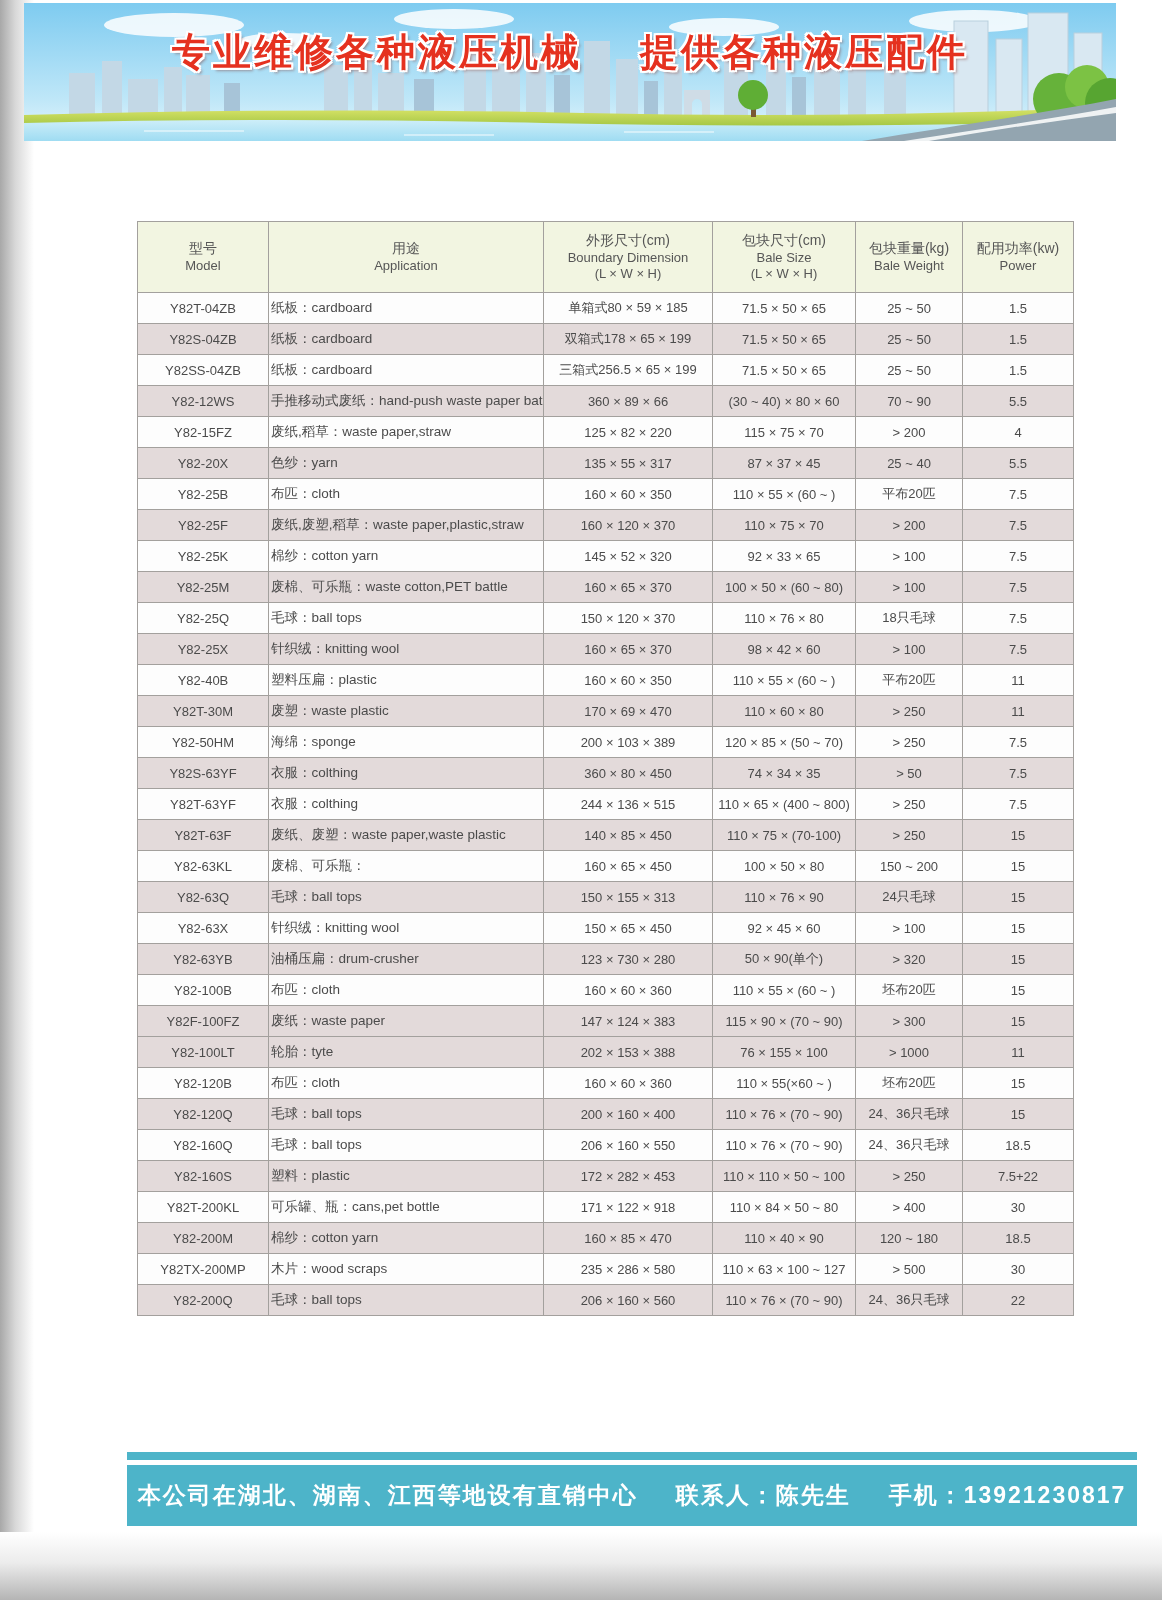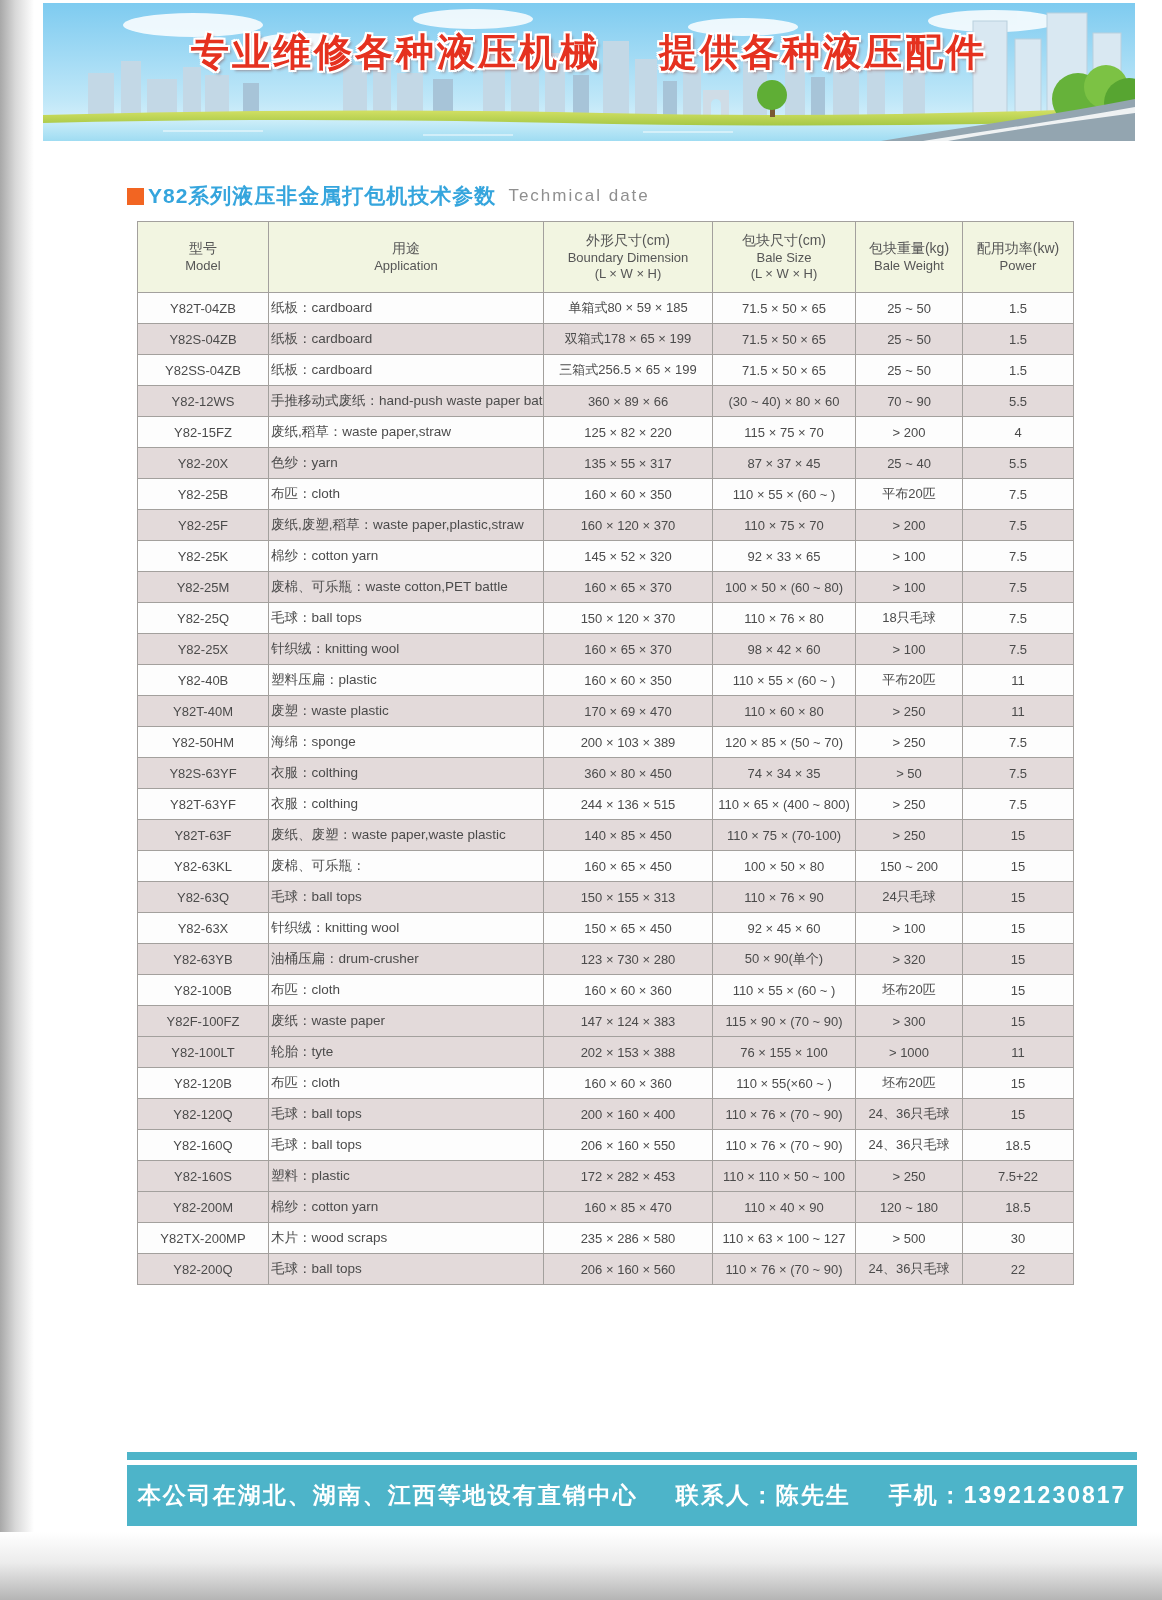--- a/index.html
+++ b/index.html
@@ -6,21 +6,21 @@
   body { background:#ffffff; font-family:"Liberation Sans","DejaVu Sans",sans-serif; }
   .page { position:relative; width:1162px; height:1600px; background:#ffffff; overflow:hidden; }
 
   
   .scan-left { position:absolute; left:0; top:0; width:34px; height:1600px;
     background:linear-gradient(to right,#a8a8a8 0%,#d8d8d8 45%,#ffffff 100%); }
   .scan-bottom { position:absolute; left:0; top:1532px; width:1162px; height:68px;
     background:linear-gradient(to bottom,#ffffff 0%,#ececec 45%,#b4b4b4 100%); }
 
   
-  .banner { position:absolute; left:43px; top:3px; width:1092px; height:138px; overflow:hidden; }
+  .banner { position:absolute; left:24px; top:3px; width:1092px; height:138px; overflow:hidden; }
   .banner svg { display:block; width:100%; height:100%; }
   .slogan { position:absolute; left:0; top:24px; width:100%; display:flex; justify-content:center; gap:58px;
     font-size:38px; font-weight:bold; letter-spacing:3px; color:#e5311f; white-space:nowrap;
     text-shadow:-2px -2px 0 #fff, 2px -2px 0 #fff, -2px 2px 0 #fff, 2px 2px 0 #fff,
                  0 -2px 0 #fff, 0 2px 0 #fff, -2px 0 0 #fff, 2px 0 0 #fff, 3px 3px 3px rgba(120,30,20,.45); }
 
   
   .section-title { position:absolute; left:127px; top:182px; display:flex; align-items:center; }
   .title-bullet { width:17px; height:17px; background:#f26522; margin-right:4px; }
   .title-zh { font-size:21px; font-weight:bold; color:#35a5dd; letter-spacing:1px; }
@@ -139,25 +139,20 @@
 
       <path d="M1092 96 C 1010 112 920 124 838 138 L 1092 138 Z" fill="#93a5b0"></path>
       <path d="M1092 104 C 1020 117 950 127 880 138 L 905 138 C 968 127 1030 118 1092 110 Z" fill="#ffffff" opacity="0.85"></path>
     </svg>
     <div class="slogan">
       <span>专业维修各种液压机械</span>
       <span>提供各种液压配件</span>
     </div>
   </div>
 
-  <div class="section-title">
-    <span class="title-bullet"></span>
-    <span class="title-zh">Y82系列液压非金属打包机技术参数</span>
-    <span class="title-en">Techmical date</span>
-  </div>
 
   <table class="spec-table">
     <colgroup>
       <col class="col-model">
         <col class="col-app">
         <col class="col-dim">
       <col class="col-bale">
         <col class="col-weight">
         <col class="col-power">
     </colgroup>
@@ -290,21 +285,21 @@
         </tr>
         <tr>
           <td>Y82-40B</td>
           <td class="app">塑料压扁：plastic</td>
           <td>160 × 60 × 350</td>
           <td>110 × 55 × (60 ~ )</td>
           <td>平布20匹</td>
           <td>11</td>
         </tr>
         <tr class="shaded">
-          <td>Y82T-40M</td>
+          <td>Y82T-30M</td>
           <td class="app">废塑：waste plastic</td>
           <td>170 × 69 × 470</td>
           <td>110 × 60 × 80</td>
           <td>&gt; 250</td>
           <td>11</td>
         </tr>
         <tr>
           <td>Y82-50HM</td>
           <td class="app">海绵：sponge</td>
           <td>200 × 103 × 389</td>
@@ -416,20 +411,28 @@
           <td>24、36只毛球</td>
           <td>18.5</td>
         </tr>
         <tr class="shaded">
           <td>Y82-160S</td>
           <td class="app">塑料：plastic</td>
           <td>172 × 282 × 453</td>
           <td>110 × 110 × 50 ~ 100</td>
           <td>&gt; 250</td>
           <td>7.5+22</td>
+        </tr>
+        <tr>
+          <td>Y82T-200KL</td>
+          <td class="app">可乐罐、瓶：cans,pet bottle</td>
+          <td>171 × 122 × 918</td>
+          <td>110 × 84 × 50 ~ 80</td>
+          <td>&gt; 400</td>
+          <td>30</td>
         </tr>
         <tr class="shaded">
           <td>Y82-200M</td>
           <td class="app">棉纱：cotton yarn</td>
           <td>160 × 85 × 470</td>
           <td>110 × 40 × 90</td>
           <td>120 ~ 180</td>
           <td>18.5</td>
         </tr>
         <tr>

